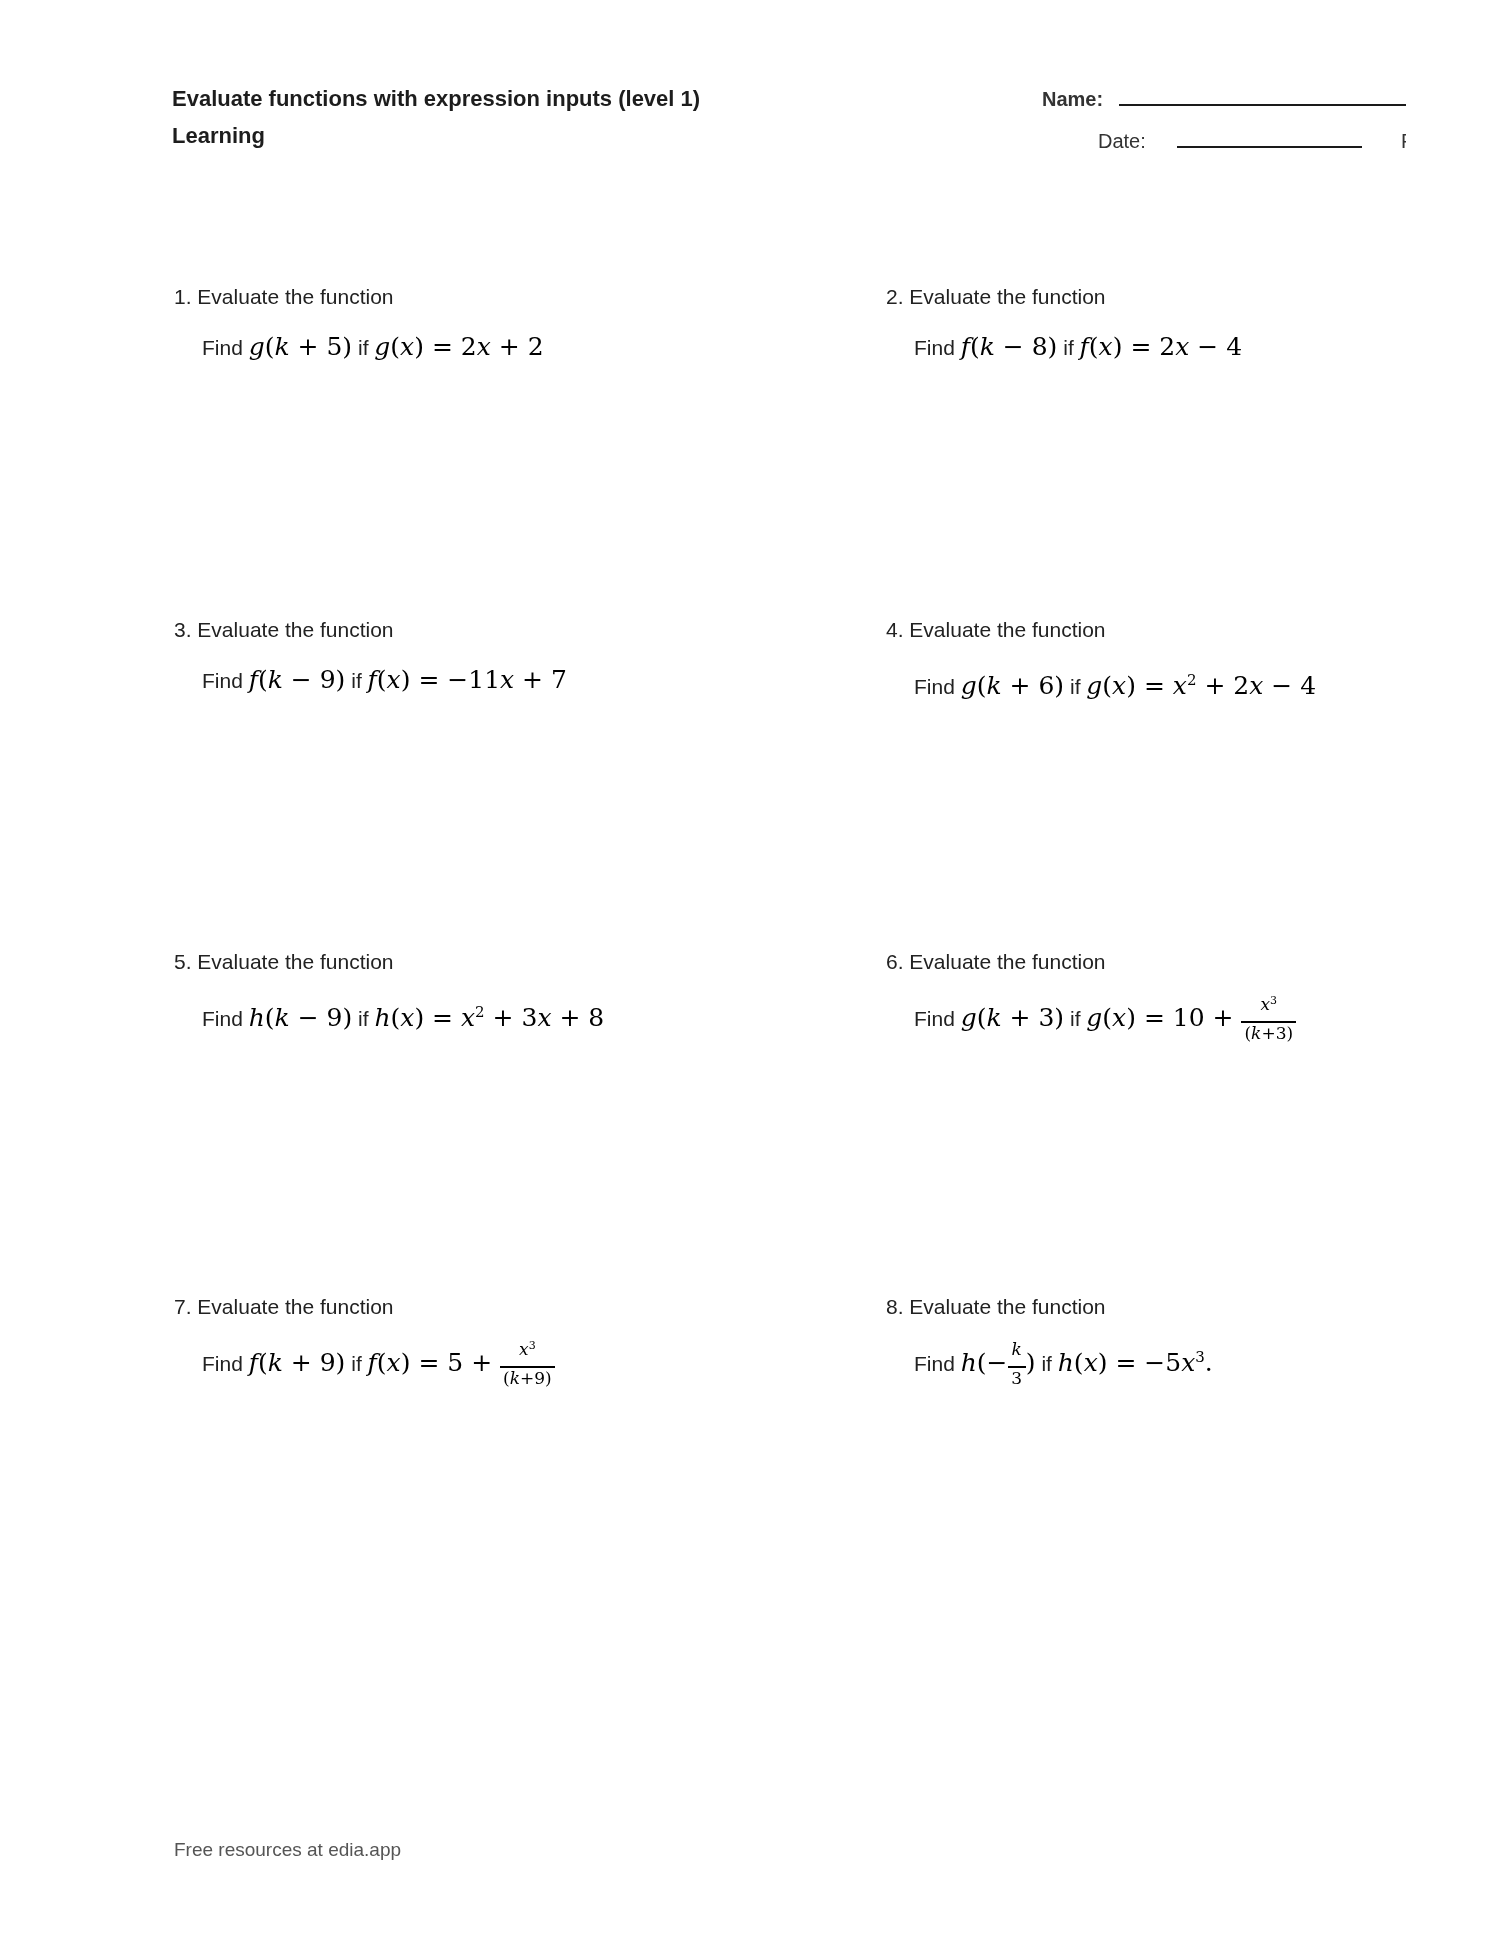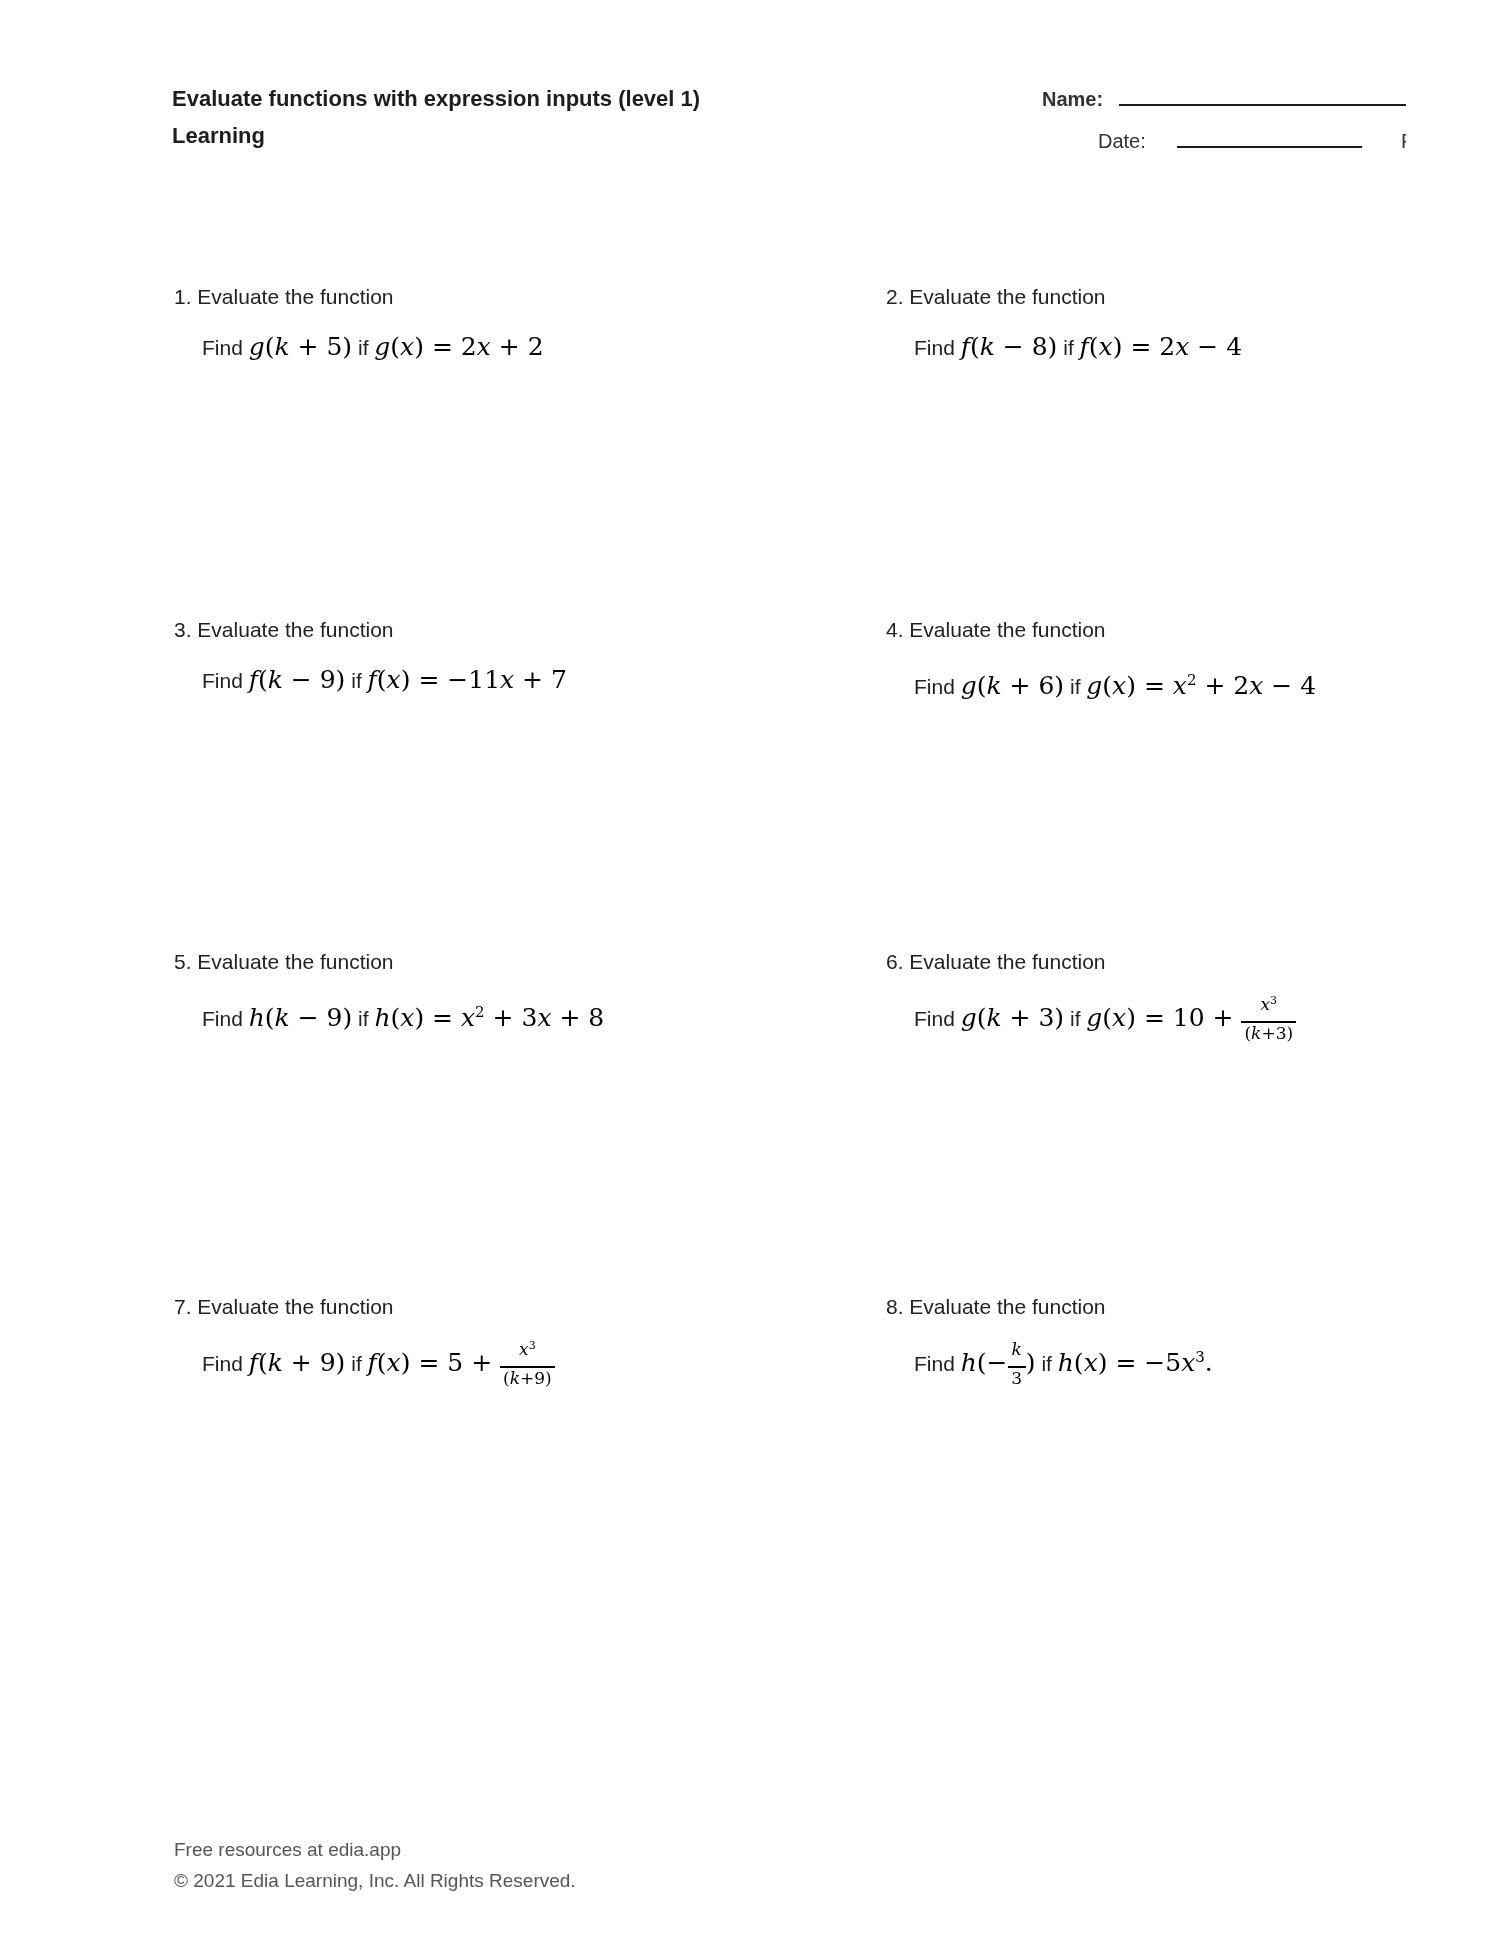--- a/index.html
+++ b/index.html
@@ -120,16 +120,15 @@
     <div class="phead">
       <span>8.</span>
       <span>Evaluate the function</span>
     </div>
     <div class="math"><span class="mt">Find </span><span class="mv">h</span><span class="mu">(−</span><span class="frac"><span class="num"><span class="mv">k</span></span><span class="den"><span class="mu">3</span></span></span><span class="mu">)</span><span class="mt"> if </span><span class="mv">h</span><span class="mu">(</span><span class="mv">x</span><span class="mu">) = −5</span><span class="mv">x</span><span class="msup">3</span><span class="mu">.</span></div>
   </div>
     </div>
 
   <div class="footer">
     <div>Free resources at edia.app</div>
-    <div>© 2021 Edia Learning, Inc. All Rights Reserved.</div>
   </div>
 
 </div>
 
 </body></html>

